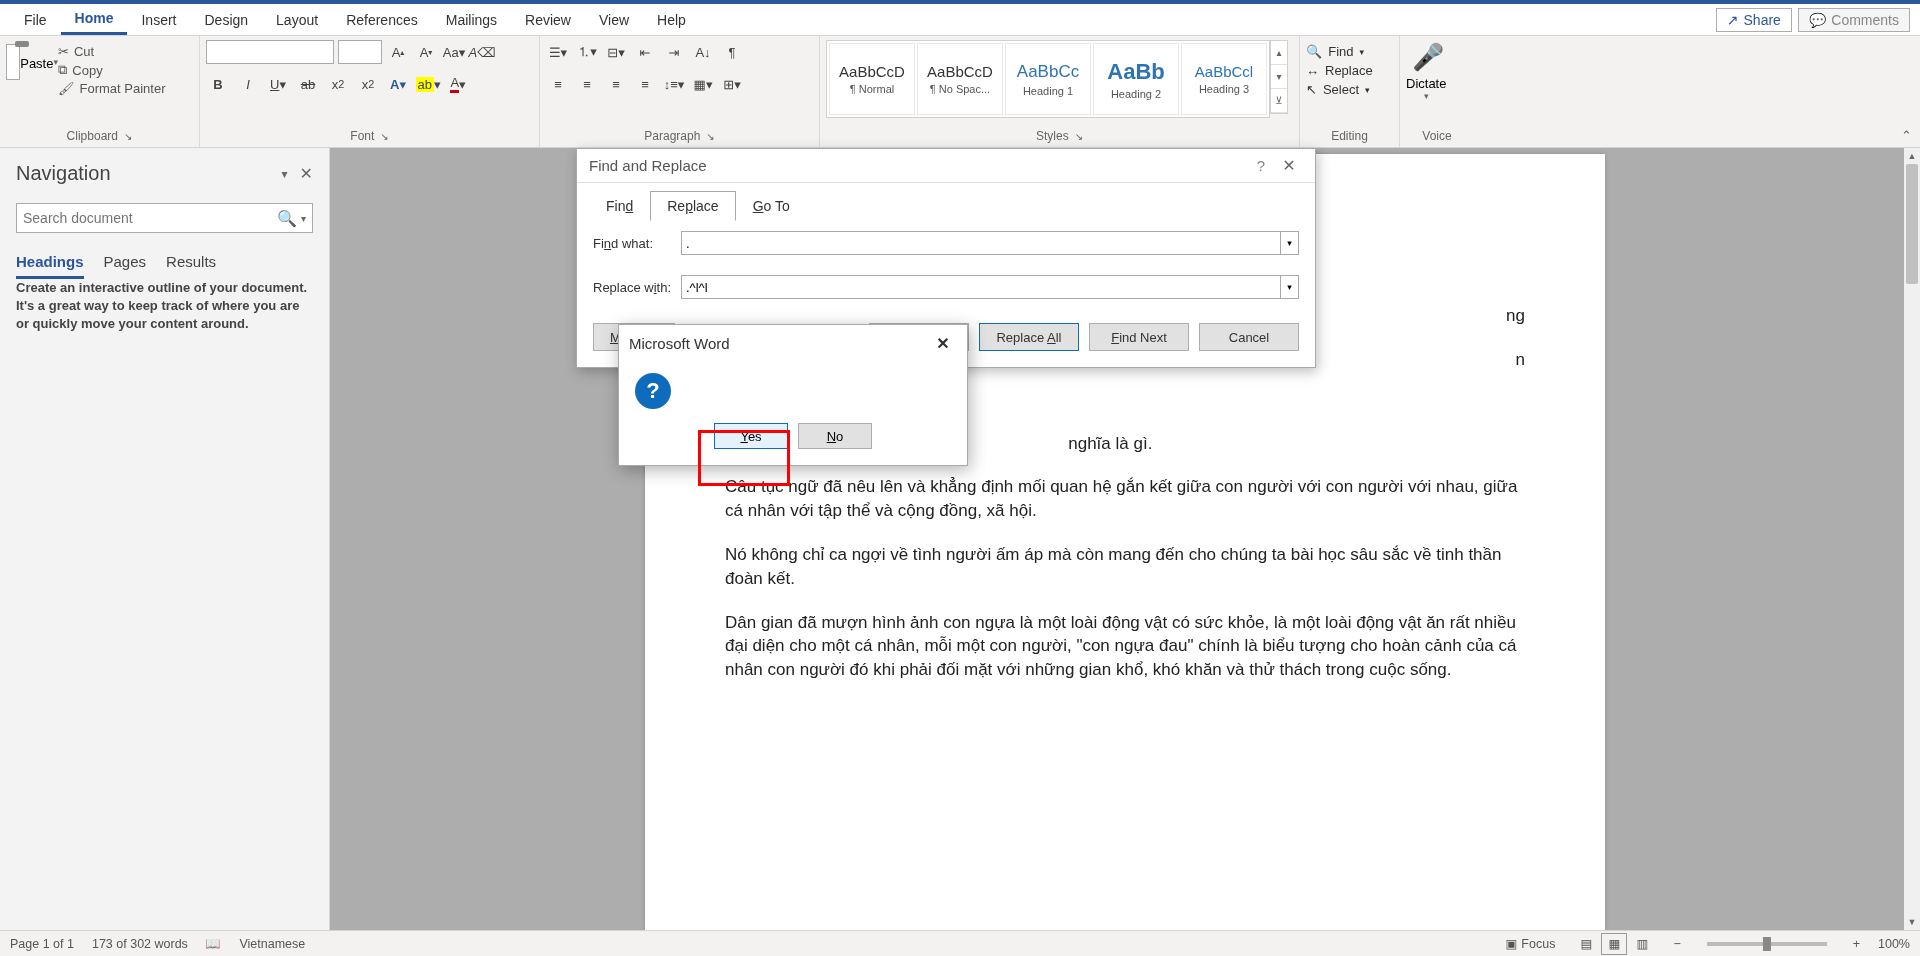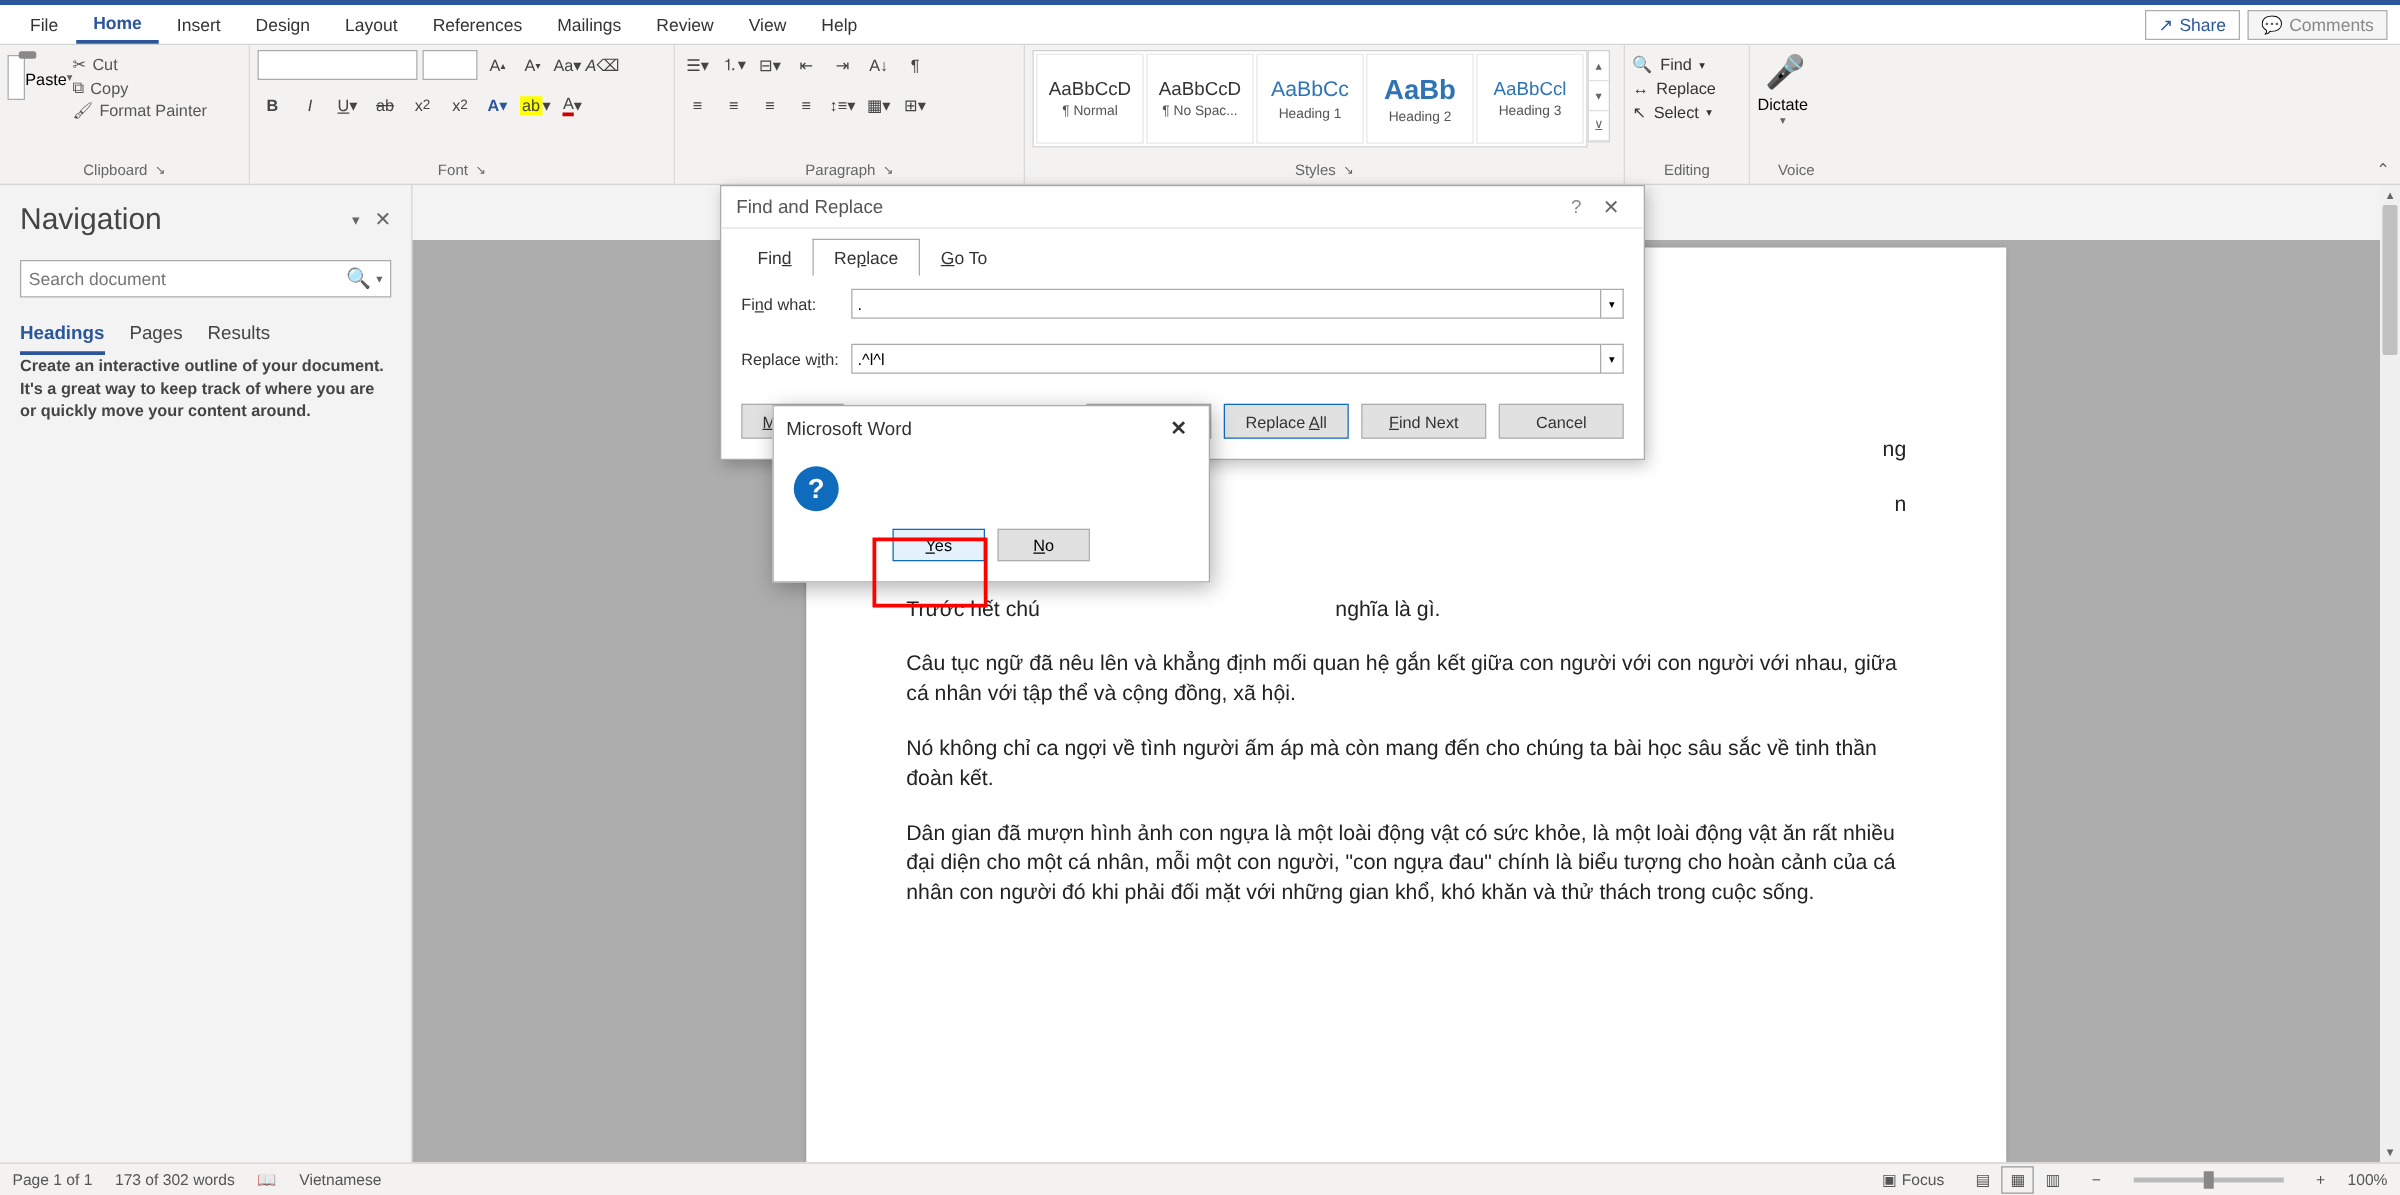--- a/index.html
+++ b/index.html
@@ -45,31 +45,31 @@
 
 .dictate-col { display: flex; flex-direction: column; align-items: center; padding-top: 2px; }
 .mic-icon { width: 28px; height: 34px; color: #2b579a; font-size: 26px; }
 
 .collapse-ribbon { position: absolute; right: 8px; bottom: 4px; font-size: 13px; color: #666; }
 
 .main-area { display: flex; height: calc(956px - 4px - 32px - 112px - 26px); }
 
 .nav-pane { width: 330px; background: #f3f3f3; border-right: 1px solid #d4d4d4; padding: 14px 16px; position: relative; }
 .nav-title-row { display: flex; align-items: center; gap: 12px; }
-.nav-title { font-size: 24px; color: #444; flex: 1; }
+.nav-title { font-size: 20px; color: #444; flex: 1; }
 .nav-dropdown-arrow { color: #666; font-size: 12px; }
 .nav-close { color: #666; font-size: 16px; }
 .nav-search { margin-top: 18px; display: flex; align-items: center; border: 1px solid #aaa; background: #fff; height: 30px; padding: 0 6px; }
 .nav-search input { border: none; flex: 1; font-size: 14px; outline: none; }
 .nav-tabs { display: flex; gap: 20px; margin-top: 20px; }
 .nav-tabs div { font-size: 15px; color: #444; padding-bottom: 6px; }
 .nav-tabs div.active { color: #2b579a; border-bottom: 3px solid #2b579a; font-weight: 600; }
 .nav-text { font-size: 13px; color: #444; line-height: 1.4; font-weight: bold; }
 
-.doc-area { flex: 1; background: #adadad; display: flex; justify-content: center; position: relative; overflow: hidden; margin-top: 44px; }
+.doc-area { flex: 1; background: #adadad; display: flex; justify-content: center; position: relative; overflow: hidden; }
 .page { width: 960px; background: #fff; margin-top: 6px; padding: 40px 80px; box-shadow: 0 0 4px rgba(0,0,0,0.2); }
 .doc-para { font-size: 17px; color: #222; line-height: 1.4; margin-bottom: 20px; font-family: Arial, sans-serif; }
 
 .find-replace-dialog { position: absolute; left: 576px; top: 148px; width: 740px; background: #fff; border: 1px solid #aaa; box-shadow: 2px 4px 12px rgba(0,0,0,0.25); }
 .fr-titlebar { height: 34px; display: flex; align-items: center; padding: 0 12px; border-bottom: 1px solid #e0e0e0; }
 .fr-title { flex: 1; font-size: 15px; color: #555; }
 .fr-help { width: 28px; text-align: center; color: #888; font-size: 15px; }
 .fr-close { width: 28px; text-align: center; color: #666; font-size: 16px; }
 .fr-tabs { display: flex; padding: 8px 12px 0 12px; }
 .fr-tab { padding: 6px 16px; font-size: 14px; color: #333; border: 1px solid transparent; }

